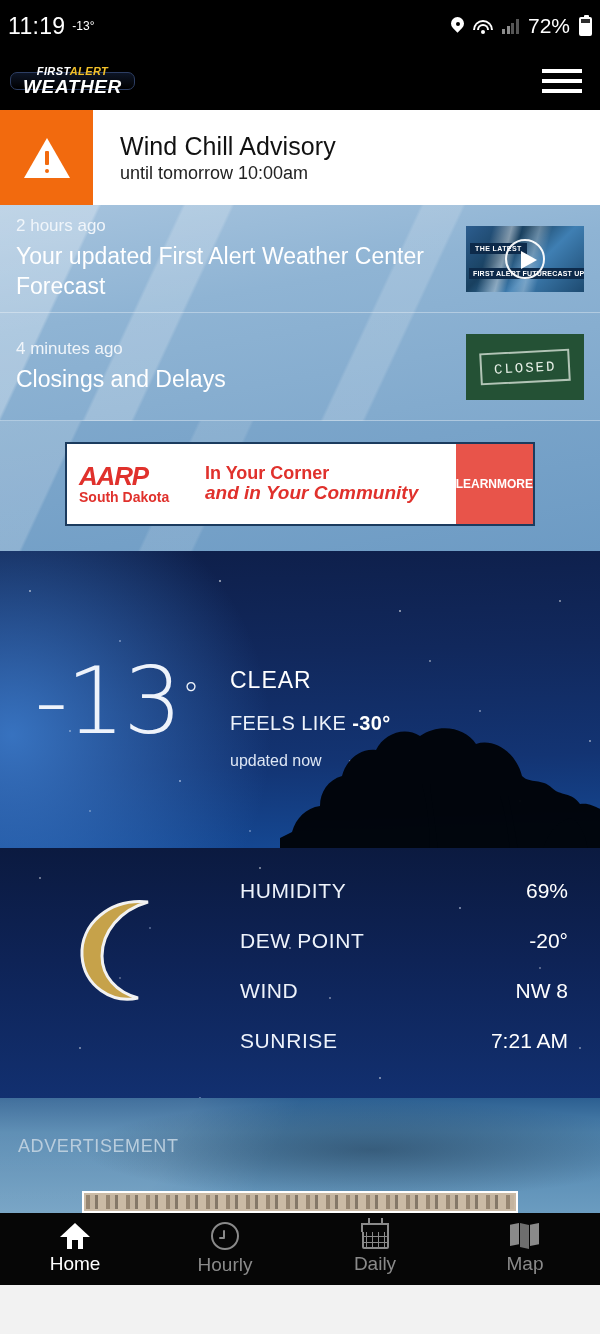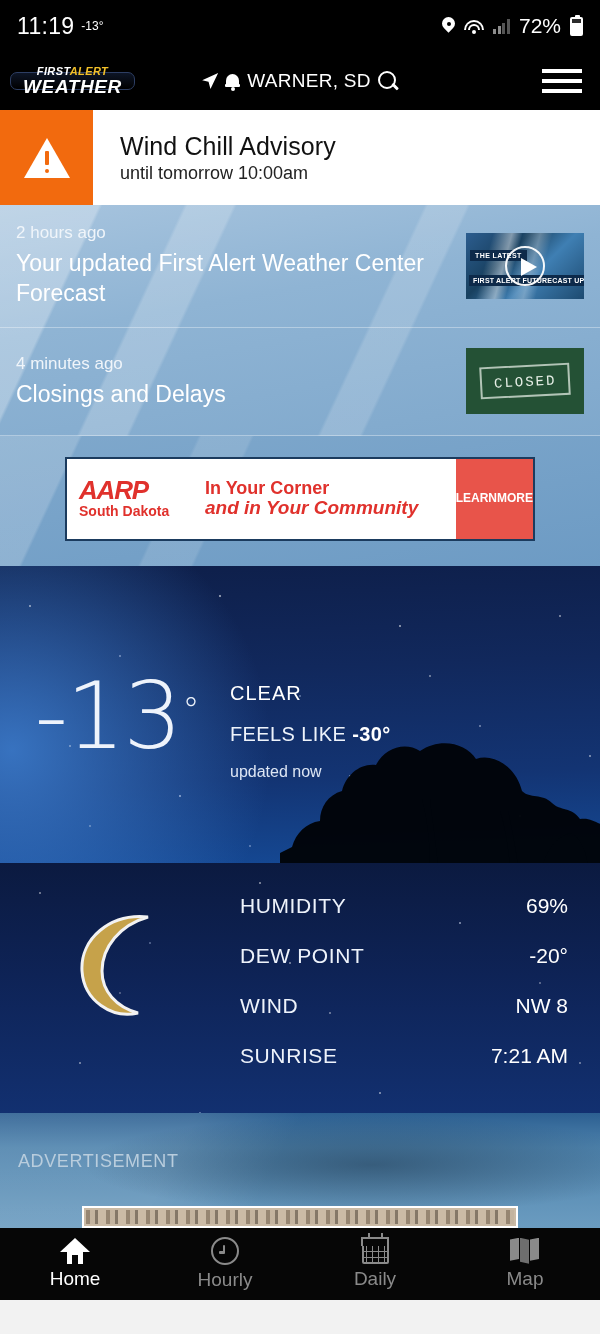--- a/index.html
+++ b/index.html
@@ -3,21 +3,21 @@
 <meta charset="utf-8">
 <style>
   * { margin:0; padding:0; box-sizing:border-box; }
   html,body { width:600px; height:1334px; background:#000; overflow:hidden; }
   body { font-family:"Liberation Sans", sans-serif; -webkit-font-smoothing:antialiased; }
 
   .phone { position:relative; width:600px; height:1334px; background:#000; overflow:hidden; }
 
   
   .statusbar { position:relative; height:52px; background:#000; display:flex; align-items:center;
-               padding:0 17px; color:#fff; }
+               padding:0 8px; color:#fff; }
   .sb-left { display:flex; align-items:baseline; gap:7px; }
   .sb-time { font-size:23px; letter-spacing:.3px; }
   .sb-temp { font-size:12px; position:relative; top:-4px; }
   .sb-right { margin-left:auto; display:flex; align-items:center; gap:9px; }
   .pin { width:13px; height:18px; position:relative; }
   .pin:before { content:""; position:absolute; left:0; top:0; width:13px; height:13px;
                 border-radius:50% 50% 50% 0; transform:rotate(-45deg); background:#fff; }
   .pin:after { content:""; position:absolute; left:4.5px; top:4.5px; width:4px; height:4px;
                border-radius:50%; background:#000; }
   .wifi { width:20px; height:15px; position:relative; }
@@ -82,21 +82,21 @@
   .alert-sub { font-size:18px; color:#222; margin-top:2px; }
 
   
   .news { position:relative; background:linear-gradient(170deg,#a7c4de 0%,#8fb4d4 40%,#7fa8cc 100%);
           overflow:hidden; }
   .news:before { content:""; position:absolute; inset:0;
      background:
        linear-gradient(115deg, rgba(255,255,255,.28) 0 14%, rgba(255,255,255,0) 14.5% 26%,
                        rgba(255,255,255,.20) 26.5% 33%, rgba(255,255,255,0) 33.5% 60%,
                        rgba(255,255,255,.16) 60.5% 66%, rgba(255,255,255,0) 66.5% 100%); }
-  .news-row { position:relative; display:flex; align-items:center; padding:18px 16px; gap:12px;
+  .news-row { position:relative; display:flex; align-items:center; padding:10px 16px; gap:12px;
               border-bottom:1px solid rgba(255,255,255,.35); min-height:108px; }
   .news-txt { flex:1; }
   .news-time { font-size:17px; color:#f0f5fa; margin-bottom:5px; }
   .news-head { font-size:23px; color:#fff; line-height:1.32; }
   .thumb { width:118px; height:66px; flex-shrink:0; position:relative; overflow:hidden; }
   .thumb-video { background:linear-gradient(135deg,#2c5d8f 0%,#18405f 35%,#3f7fb3 60%,#1d4a70 100%); }
   .thumb-video .swoosh { position:absolute; inset:0;
      background:linear-gradient(105deg, rgba(255,255,255,0) 20%, rgba(255,255,255,.45) 34%,
                 rgba(255,255,255,0) 42%, rgba(255,255,255,.3) 55%, rgba(255,255,255,0) 64%); }
   .tlatest { position:absolute; left:4px; top:17px; background:#0d2a4a; color:#fff; font-size:7px;
@@ -150,21 +150,21 @@
        radial-gradient(1.2px 1.2px at 430px 110px,#fff,transparent),
        radial-gradient(1px 1px at 90px 260px,#fff,transparent),
        radial-gradient(1.3px 1.3px at 590px 190px,#fff,transparent);
      background-repeat:no-repeat; }
   .trees { position:absolute; right:-10px; bottom:-4px; width:330px; height:160px; opacity:.97; }
   .cur { position:absolute; left:0; top:110px; display:flex; align-items:flex-start; }
   .temp-big { width:230px; text-align:center; color:#eef3fb; font-size:93px; font-weight:200;
               line-height:.88; letter-spacing:-2px; position:relative; font-family:"DejaVu Sans", sans-serif; }
   .temp-big sup { font-size:34px; font-weight:200; vertical-align:super; position:relative; top:6px; left:2px; }
   .cur-info { padding-top:6px; }
-  .cur-cond { color:#fff; font-size:20px; letter-spacing:1px; margin-bottom:18px; }
+  .cur-cond { color:#fff; font-size:23px; letter-spacing:1px; margin-bottom:18px; }
   .cur-feels { color:#eef3fb; font-size:20px; letter-spacing:.4px; margin-bottom:17px; }
   .cur-feels b { font-weight:bold; color:#fff; }
   .cur-upd { color:#dde6f4; font-size:16px; }
 
   
   .details { position:relative; height:250px; overflow:hidden;
              background:linear-gradient(180deg,#0b1a40 0%,#0e2356 45%,#123070 100%); }
   .details .stars2 { position:absolute; inset:0; opacity:.85;
      background-image:
        radial-gradient(1.3px 1.3px at 40px 30px,#fff,transparent),
@@ -259,28 +259,20 @@
       <span class="sb-batt-text">72%</span>
       <span class="batt"></span>
     </div>
   </div>
 
   <div class="appbar">
     <div class="logo">
       <span class="logo-top"><span>FIRST</span><em>ALERT</em></span>
       <span class="logo-bot">WEATHER</span>
     </div>
-    <div class="loc-wrap">
-      <span class="nav-arrow"></span>
-      <span class="bell">
-          <i></i>
-        </span>
-      <span class="loc-text">WARNER, SD</span>
-      <span class="mag"></span>
-    </div>
     <div class="hamb">
         <b></b>
         <b></b>
         <b></b>
       </div>
   </div>
 
   <div class="alert">
     <div class="alert-ico">
       <div class="tri"></div>

